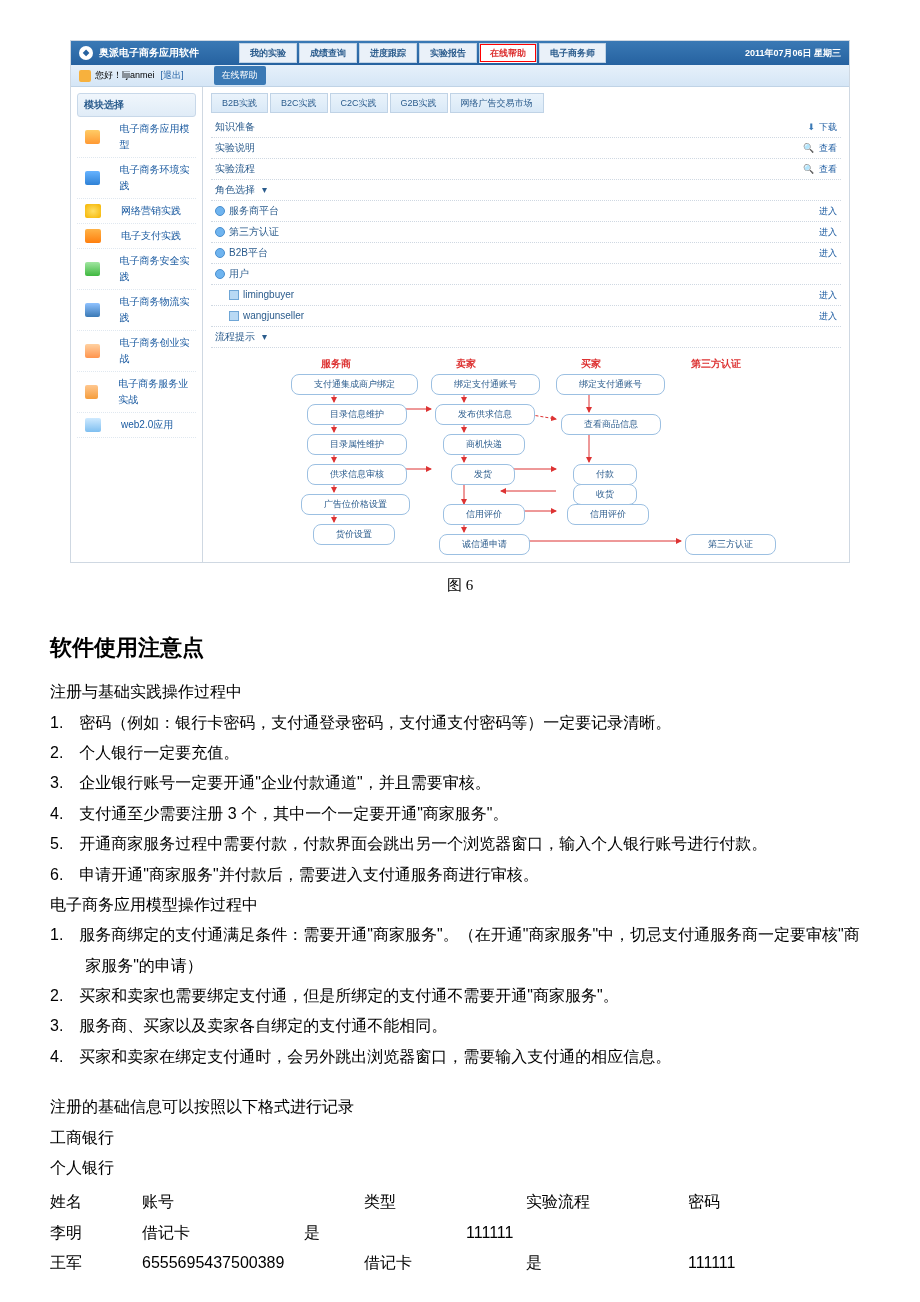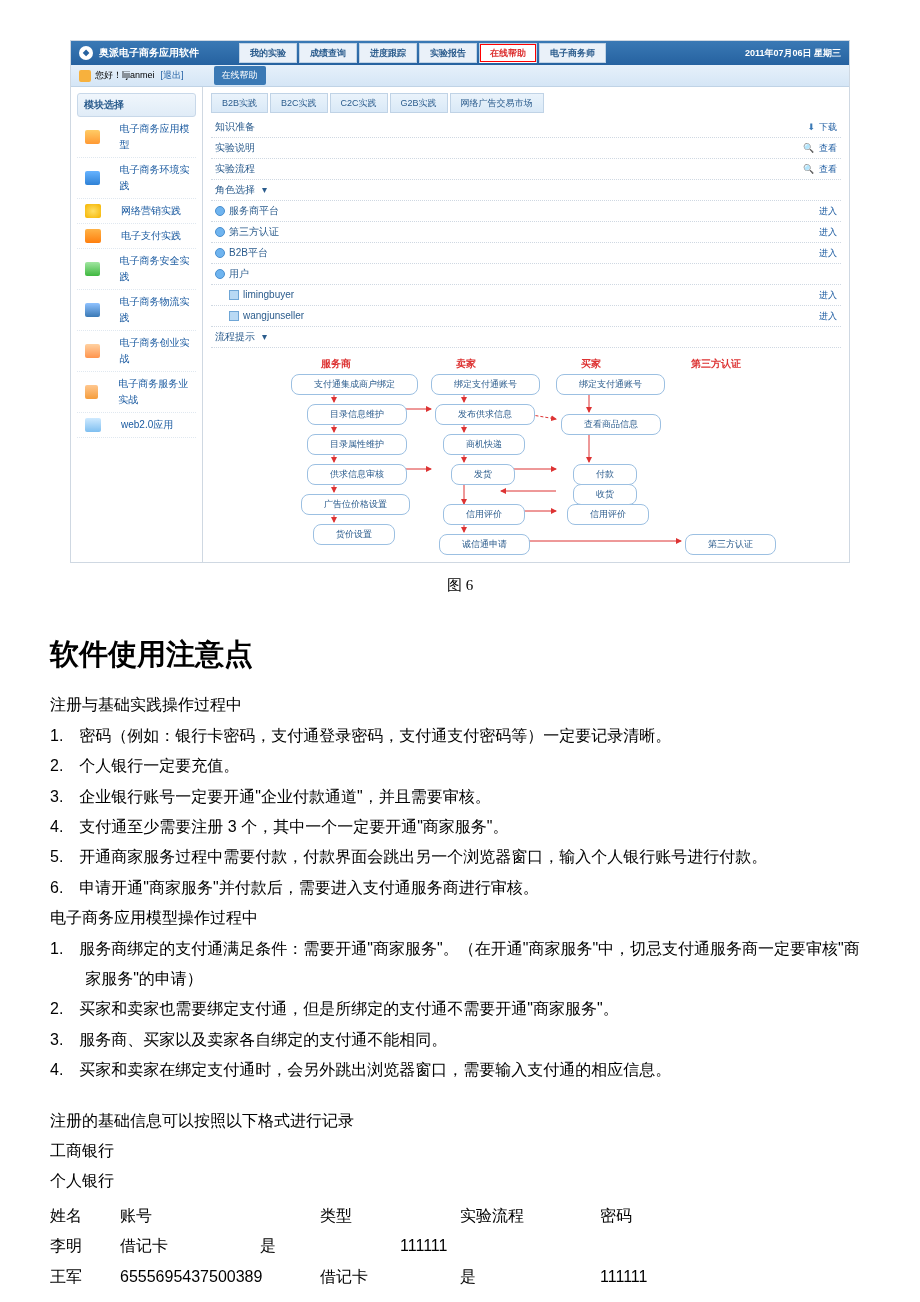--- a/index.html
+++ b/index.html
@@ -114,28 +114,28 @@
     padding:2px 22px;
     white-space:nowrap;
     text-align:center;
   }
   
   .fig-cap { text-align: center; font-size: 15px; margin: 8px 0 30px; font-family:"SimSun"; }
   
   .doc { font-size: 16px; line-height: 1.9; }
   .doc h2 {
     font-family: "SimHei","Microsoft YaHei",sans-serif;
-    font-size: 29px; font-weight: bold;
+    font-size: 22px; font-weight: bold;
     margin: 18px 0 8px;
   }
   .doc ol { list-style: none; padding-left: 0; }
   .doc ol li { padding-left: 2.2em; text-indent: -2.2em; }
   .doc p { margin: 0; }
   .tbl { margin-top: 4px; }
-  .tbl .trow { display: flex; }
+  .tbl .trow { display: flex; gap: 22px; }
   .tbl .c1{width:70px;} .tbl .c2{width:200px;} .tbl .c3{width:140px;} .tbl .c4{width:140px;} .tbl .c5{width:120px;}
 </style>
 </head>
 <body>
 
 <div class="screenshot">
   <div class="app-header">
     <span class="app-logo">◆</span>
     <span>奥派电子商务应用软件</span>
     <div class="top-tabs">

